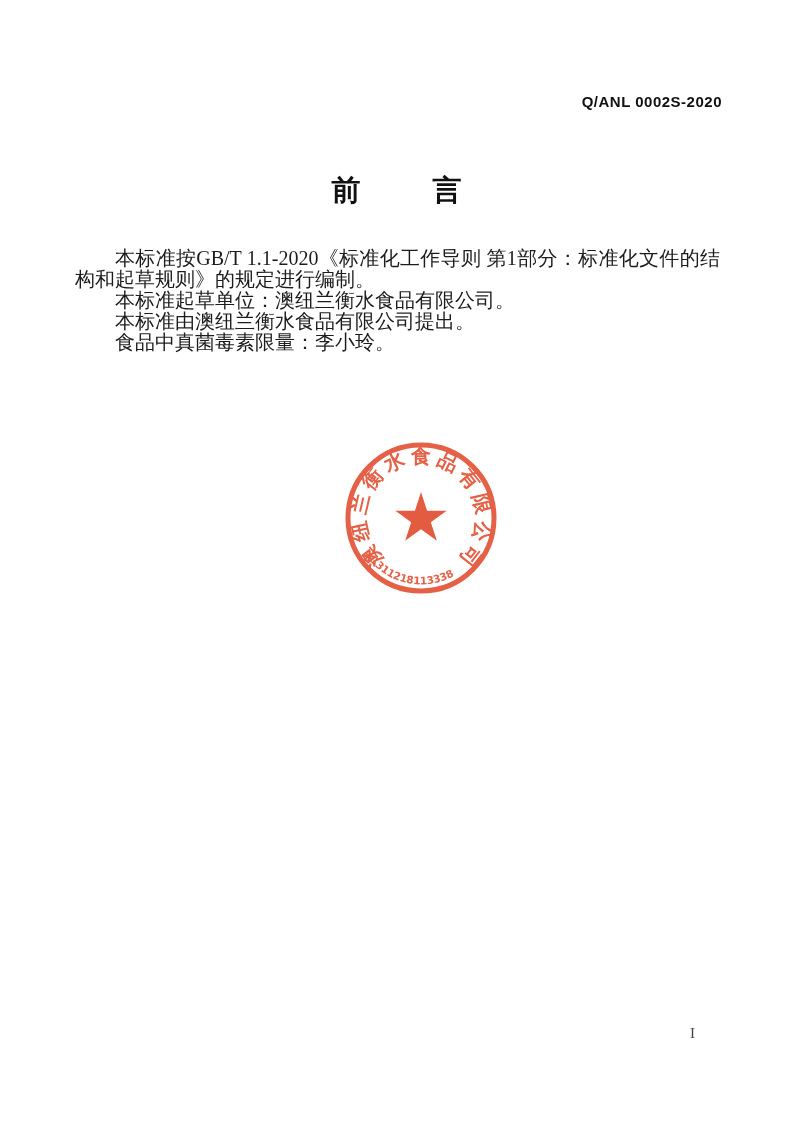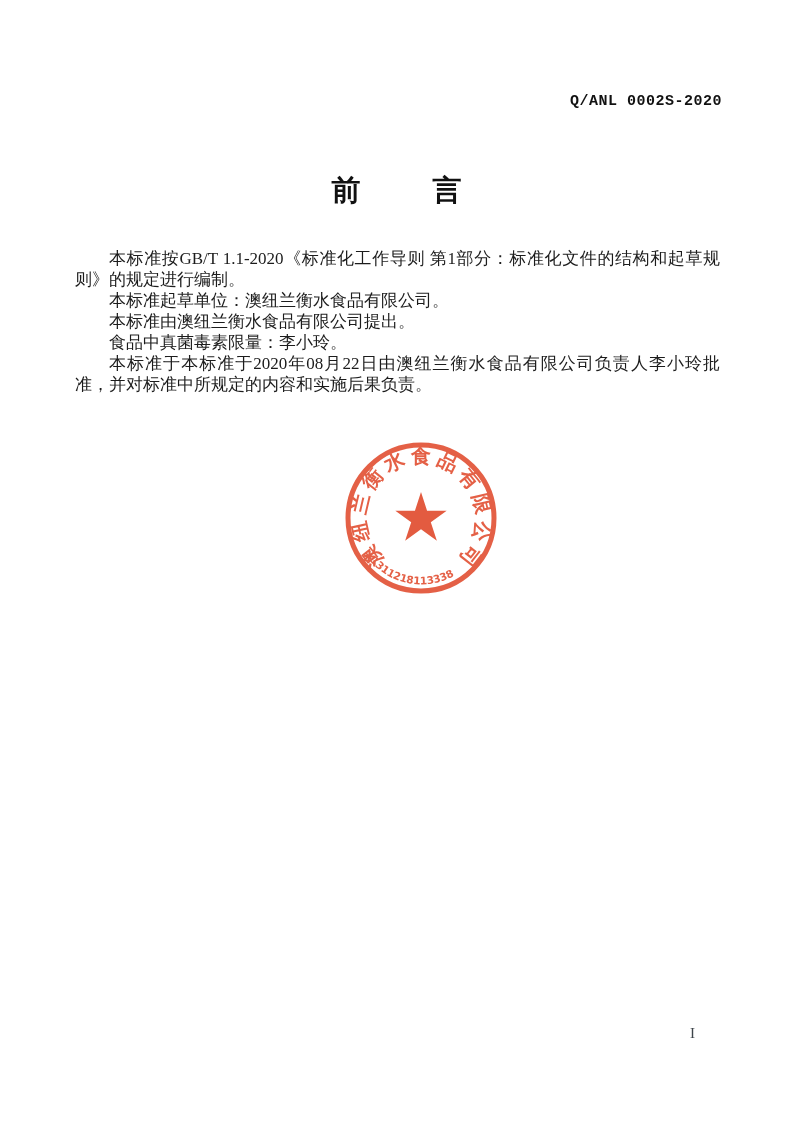--- a/index.html
+++ b/index.html
@@ -8,42 +8,42 @@
     width:793px;height:1122px;
     margin:0 auto;
     background:#ffffff;
     font-family:"Liberation Serif","DejaVu Serif",serif;
     color:#1c1c1c;
     overflow:hidden;
   }
   .header-code{
     position:absolute;
     top:93px;right:71px;
-    font-family:Liberation Mono, monospace;
+    font-family:Liberation Sans, sans-serif;
     font-weight:bold;
     font-size:15px;
     letter-spacing:0.5px;
     color:#111;
   }
   .doc-title{
     position:absolute;
     top:171px;left:0;right:0;
     margin:0;
     display:flex;
     justify-content:center;
     gap:72px;
     font-size:29px;
     font-weight:700;
     color:#111;
   }
   .body-text{
     position:absolute;
     top:248px;left:75px;
     width:645px;
-    font-size:17px;
+    font-size:20px;
     line-height:21px;
     text-align:justify;
   }
   .body-text p{
     margin:0;
     text-indent:2em;
   }
   .seal-wrap{
     position:absolute;
     left:341px;top:438px;
@@ -81,21 +81,20 @@
   <h1 class="doc-title">
     <span>前</span>
     <span>言</span>
   </h1>
 
   <div class="body-text">
     <p>本标准按GB/T 1.1-2020《标准化工作导则 第1部分：标准化文件的结构和起草规则》的规定进行编制。</p>
     <p>本标准起草单位：澳纽兰衡水食品有限公司。</p>
     <p>本标准由澳纽兰衡水食品有限公司提出。</p>
     <p>食品中真菌毒素限量：李小玲。</p>
-    <p>本标准于本标准于2020年08月22日由澳纽兰衡水食品有限公司负责人李小玲批准，并对标准中所规定的内容和实施后果负责。</p>
   </div>
 
   <div class="seal-wrap">
     <svg width="160" height="160" viewBox="0 0 160 160">
       <circle cx="80" cy="80" r="73" fill="none" stroke-width="5" stroke="#e14a2c"></circle>
       <polygon points="0,-27 6.05,-8.33 25.68,-8.34 9.8,3.18 15.87,21.84 0,10.3 -15.87,21.84 -9.8,3.18 -25.68,-8.34 -6.05,-8.33" transform="translate(80,81)" fill="#df4425"></polygon>
       <g id="seal-name" fill="#e14a2c">
           <text x="80" y="24.5" transform="rotate(-128 80 80)" class="seal-char">澳</text>
           <text x="80" y="24.5" transform="rotate(-102.4 80 80)" class="seal-char">纽</text>
           <text x="80" y="24.5" transform="rotate(-76.8 80 80)" class="seal-char">兰</text>

